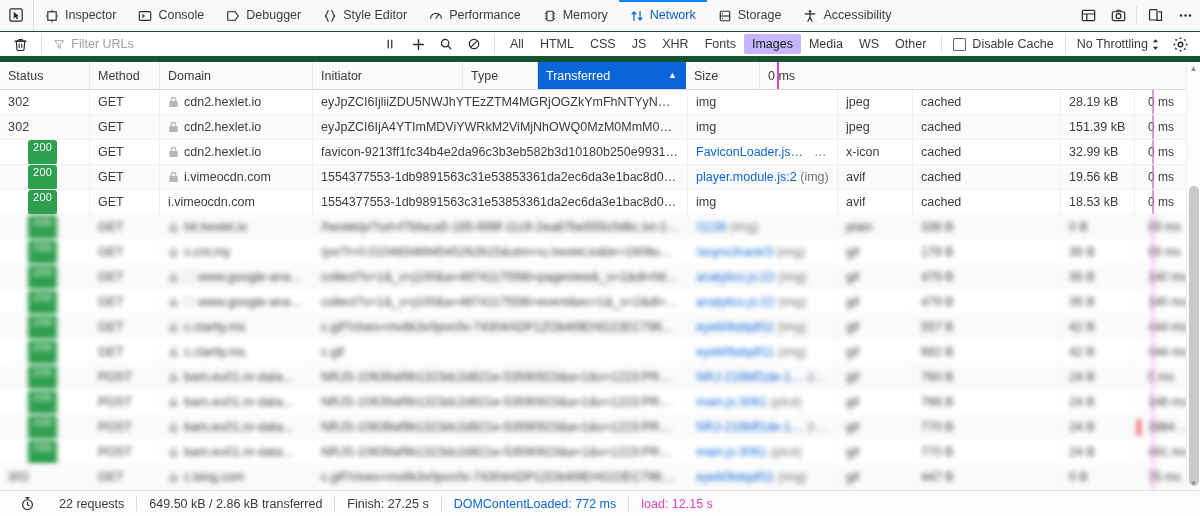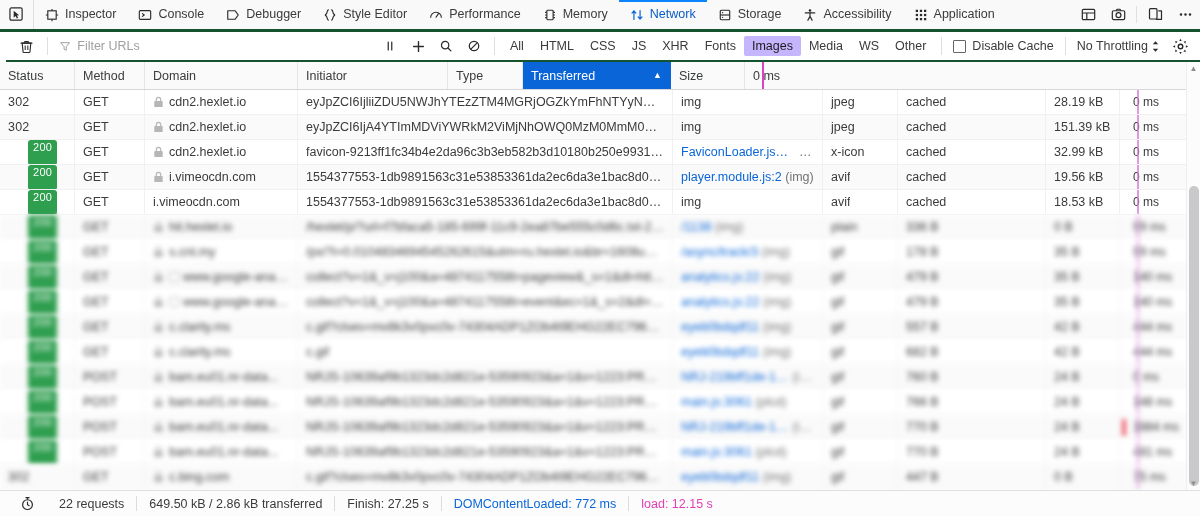--- a/index.html
+++ b/index.html
@@ -10,21 +10,21 @@
     background: #ffffff;
     font-family: "Liberation Sans", sans-serif;
     -webkit-font-smoothing: antialiased;
   }
   #app { width: 1200px; height: 516px; position: relative; display: flex; flex-direction: column; }
 
   
   .toolbox-bar {
     height: 32px; min-height: 32px;
     background: #f9f9fa;
-    border-bottom: 3px solid #14532d;
+    border-bottom: 1px solid #14532d;
     display: flex; align-items: stretch;
     position: relative;
   }
   .picker-btn {
     width: 34px; display: flex; align-items: center; justify-content: center;
     border-right: 1px solid #e0e0e2;
   }
   .tabs { display: flex; align-items: stretch; flex: 1; }
   .tb-tab {
     display: flex; align-items: center; gap: 6px;
@@ -40,25 +40,24 @@
     height: 2px; background: #0a84ff;
   }
   .tb-right { display: flex; align-items: stretch; }
   .tb-icon-btn { width: 30px; display: flex; align-items: center; justify-content: center; }
   .tb-sep { width: 1px; background: #e0e0e2; margin: 6px 3px; }
 
   
   .net-toolbar {
     height: 30px; min-height: 30px;
     background: #ffffff;
-    border-bottom: 2px solid #14532d;
+    border-bottom: 6px solid #14532d;
     display: flex; align-items: center;
     padding: 0 6px;
     gap: 2px;
-    margin-left: 6px;
   }
   .trash-btn { width: 28px; display: flex; align-items: center; justify-content: center; }
   .vsep { width: 1px; height: 18px; background: #dedede; margin: 0 5px; }
   .filter-input-wrap {
     display: flex; align-items: center; gap: 6px;
     flex: 1 1 auto; min-width: 0;
     padding-left: 4px;
   }
   .filter-input {
     border: none; outline: none; background: transparent;
@@ -119,21 +118,21 @@
   .row.odd { background: #ffffff; }
   .row.even { background: #fafafafa; background: #fafafa; }
   .row .cell {
     display: flex; align-items: center;
     font-size: 12.5px; color: #3a3b3c;
     padding: 0 8px;
     border-right: 1px solid #f0f0f2;
     overflow: hidden; white-space: nowrap; text-overflow: ellipsis;
   }
   .row .cell > span { overflow: hidden; text-overflow: ellipsis; white-space: nowrap; }
-  .c-status { width: 75px; }
+  .c-status { width: 90px; }
   .c-method { width: 70px; }
   .c-domain { width: 153px; }
   .c-file   { width: 375px; }
   .c-init   { width: 150px; }
   .c-type   { width: 75px; }
   .c-trans  { width: 148px; }
   .c-size   { width: 74px; }
   .c-wf     { flex: 1; min-width: 0; position: relative; border-right: none !important; }
 
   .status-plain { color: #3a3b3c; font-size: 12.5px; letter-spacing: .2px; }
@@ -292,36 +291,20 @@
 
       <div class="tb-tab">
         <svg width="14" height="14" viewBox="0 0 16 16">
           <circle cx="8" cy="2.8" r="1.5" fill="#2b2b2d"></circle>
           <path d="M2.6 5.6 H13.4" stroke="#2b2b2d" stroke-width="1.4" stroke-linecap="round"></path>
           <path d="M8 5.6 V9.6 M8 9.6 L5.6 14 M8 9.6 L10.4 14" stroke="#2b2b2d" stroke-width="1.4" stroke-linecap="round"></path>
         </svg>
         <span class="tlabel">Accessibility</span>
       </div>
 
-      <div class="tb-tab">
-        <svg width="14" height="14" viewBox="0 0 16 16">
-          <g fill="#2b2b2d">
-            <rect x="2" y="2" width="2.6" height="2.6"></rect>
-              <rect x="6.7" y="2" width="2.6" height="2.6"></rect>
-              <rect x="11.4" y="2" width="2.6" height="2.6"></rect>
-            <rect x="2" y="6.7" width="2.6" height="2.6"></rect>
-              <rect x="6.7" y="6.7" width="2.6" height="2.6"></rect>
-              <rect x="11.4" y="6.7" width="2.6" height="2.6"></rect>
-            <rect x="2" y="11.4" width="2.6" height="2.6"></rect>
-              <rect x="6.7" y="11.4" width="2.6" height="2.6"></rect>
-              <rect x="11.4" y="11.4" width="2.6" height="2.6"></rect>
-          </g>
-        </svg>
-        <span class="tlabel">Application</span>
-      </div>
 
     </div>
 
     <div class="tb-right">
       <div class="tb-icon-btn">
         <svg width="15" height="15" viewBox="0 0 16 16">
           <rect x="1.4" y="2.6" width="13.2" height="10.8" rx="1.2" fill="none" stroke="#2b2b2d" stroke-width="1.3"></rect>
           <path d="M1.4 6.4 H14.6 M6.2 6.4 V13.4" stroke="#2b2b2d" stroke-width="1.3"></path>
         </svg>
       </div>

